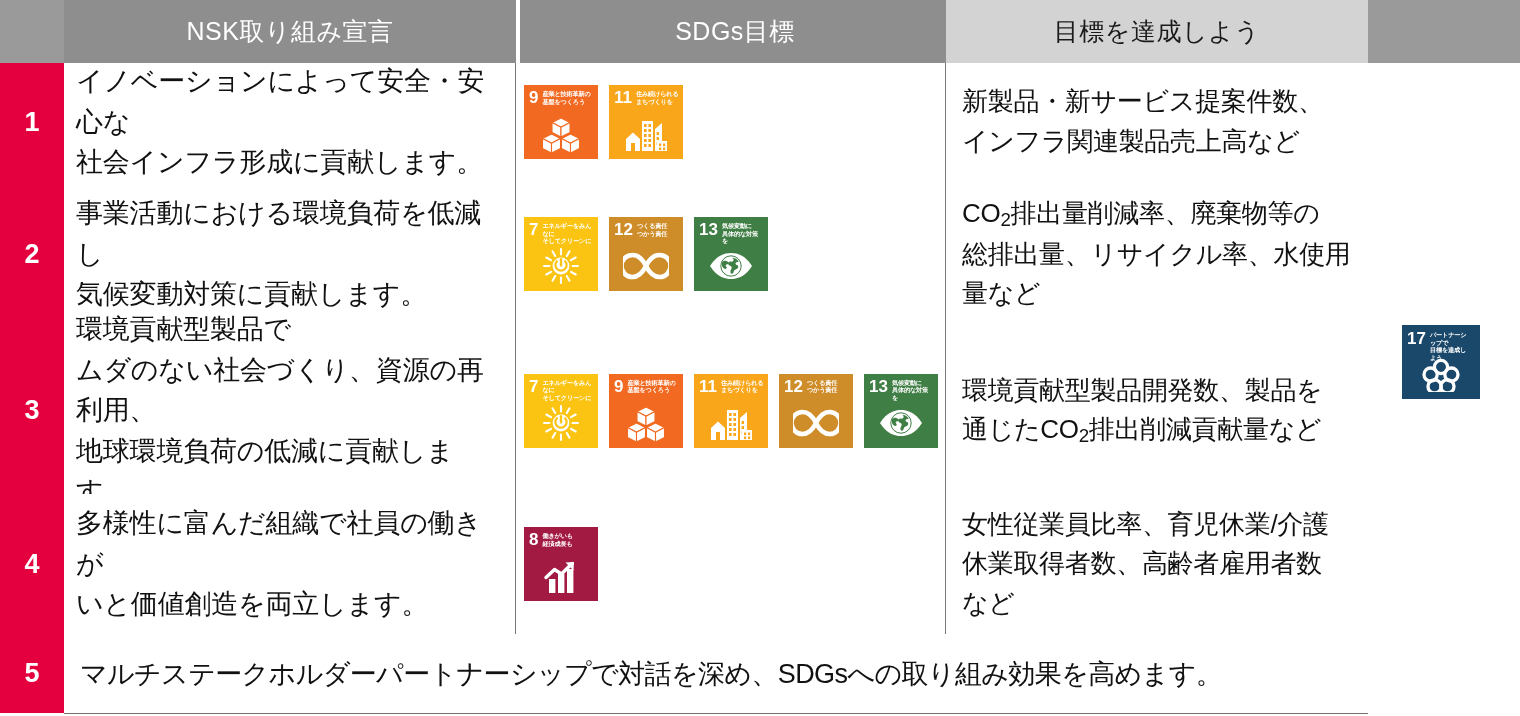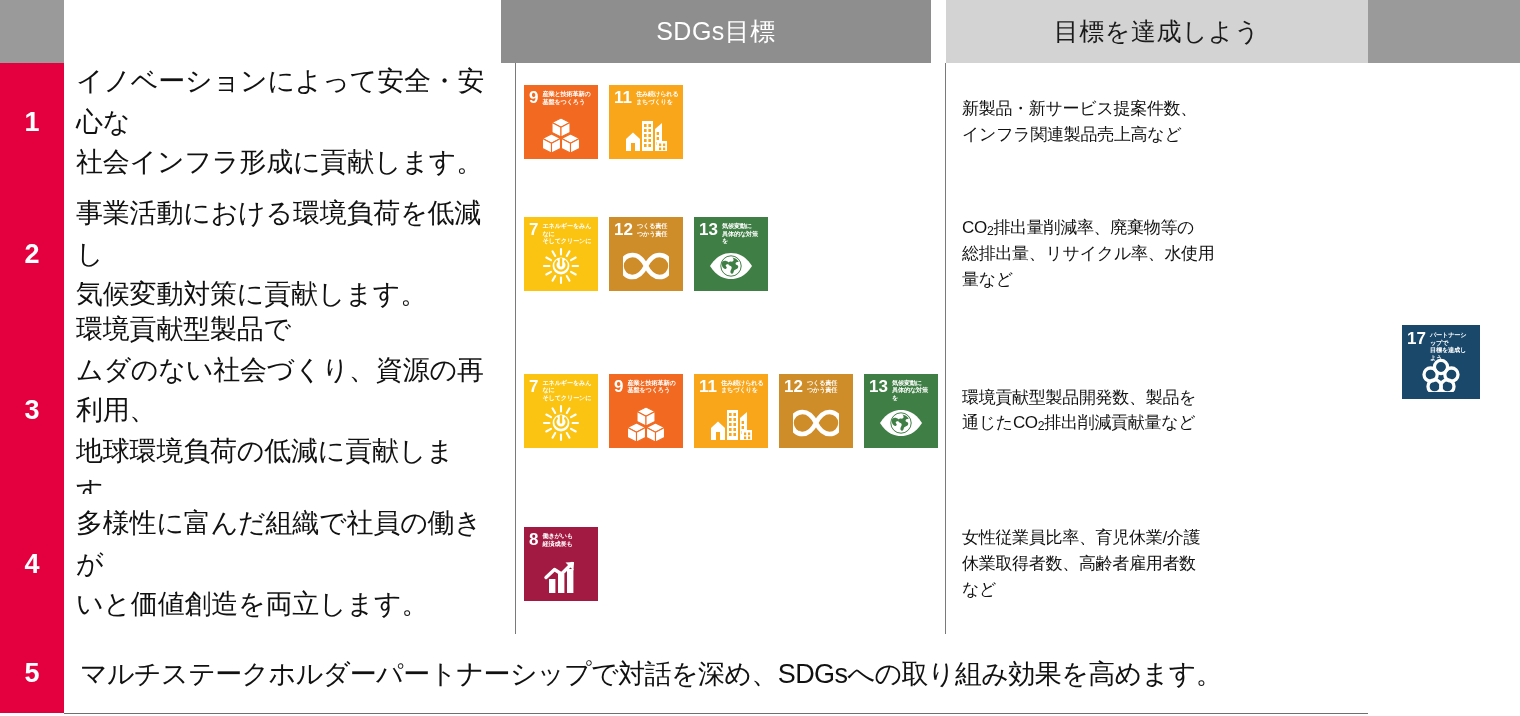--- a/index.html
+++ b/index.html
@@ -11,37 +11,37 @@
   }
 
   .page { position: relative; width: 1520px; height: 716px; background:#fff; }
 
   
   .header-row { position:absolute; left:0; top:0; height:63px; width:1520px; }
   .hdr { position:absolute; top:0; height:63px; display:flex; align-items:center; justify-content:center;
          font-size:25px; letter-spacing:.5px; }
   .hdr-num   { left:0;    width:64px;  background:#9a9a9a; }
   .hdr-decl  { left:64px; width:452px; background:#8e8e8e; color:#ffffff; }
-  .hdr-sdgs  { left:501px;width:430px; background:#8e8e8e; color:#ffffff; }
+  .hdr-sdgs  { left:520px;width:430px; background:#8e8e8e; color:#ffffff; }
   .hdr-ind   { left:946px;width:422px; background:#d3d3d3; color:#1a1a1a; }
   .hdr-tail  { left:1368px;width:152px;background:#9a9a9a; }
 
   
   .row { position:absolute; left:0; width:1368px; display:flex; }
   .cell-num { width:64px; background:#e4003e; color:#fff; display:flex; align-items:center;
               justify-content:center; font-size:27px; font-weight:600; flex:none; }
   .cell-decl { width:452px; background:#fff; border-right:1px solid #7a7a7a; display:flex;
                align-items:center; padding:0 14px 0 12px; flex:none; }
   .cell-sdgs { width:430px; background:#fff; border-right:1px solid #7a7a7a; display:flex;
                align-items:center; padding:0 8px; flex:none; }
   .cell-ind  { width:422px; background:#fff; display:flex; align-items:center;
                padding:0 16px; flex:none; }
 
   .decl-text { font-size:27px; line-height:1.5; color:#111; letter-spacing:-.2px; }
-  .ind-text  { font-size:17px; line-height:1.52; color:#111; letter-spacing:-.3px; }
+  .ind-text  { font-size:26px; line-height:1.52; color:#111; letter-spacing:-.3px; }
 
   .row-sep { position:absolute; left:64px; width:1304px; height:1px; background:#6f6f6f; }
   .row-bottom-edge { position:absolute; left:64px; width:1304px; height:1px; background:#6f6f6f; }
 
   
   .cell-wide { width:1304px; background:#fff; display:flex; align-items:center;
                padding:0 16px; flex:none; }
   .wide-text { font-size:27px; color:#111; letter-spacing:-.6px; white-space:nowrap; }
 
   
@@ -70,20 +70,21 @@
 
   sub { font-size:.72em; vertical-align:-.2em; }
 </style>
 </head>
 <body>
 
 <div class="page">
 
   <div class="header-row">
     <div class="hdr hdr-num"></div>
+    <div class="hdr hdr-decl">NSK取り組み宣言</div>
     <div class="hdr hdr-sdgs">SDGs目標</div>
     <div class="hdr hdr-ind">目標を達成しよう</div>
     <div class="hdr hdr-tail"></div>
   </div>
 
   <div id="rows-host">
       <div class="row" style="top: 63px; height: 118px;">
         <div class="cell-num">1</div>
         <div class="cell-decl">
           <div class="decl-text">イノベーションによって安全・安心な<br>社会インフラ形成に貢献します。</div>

